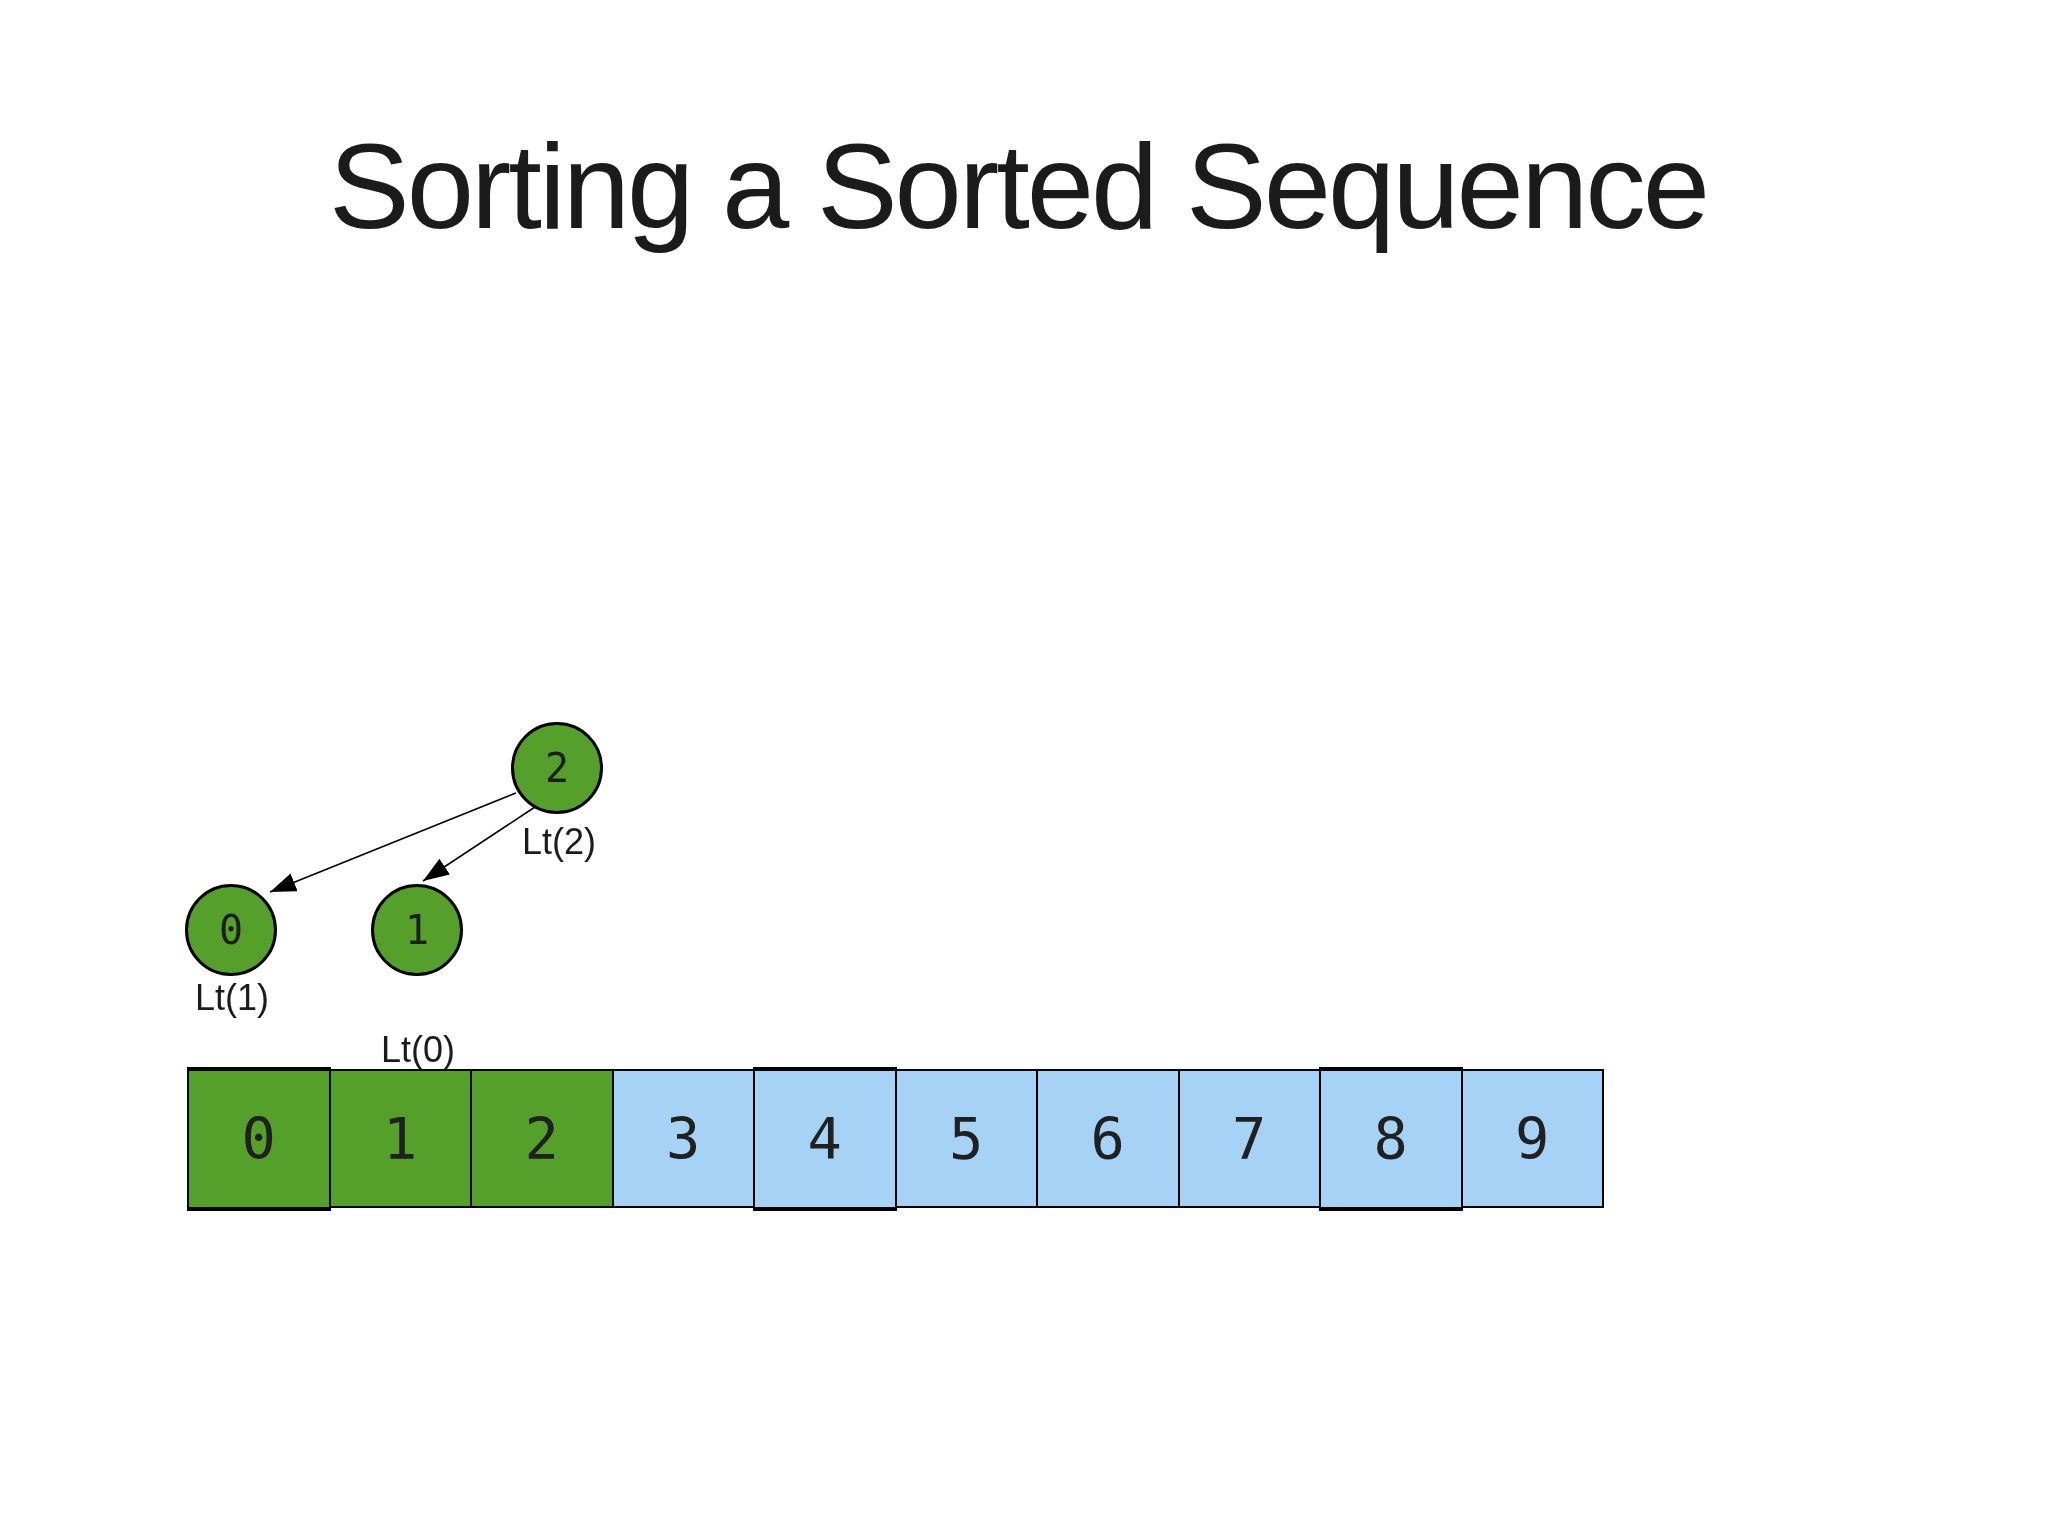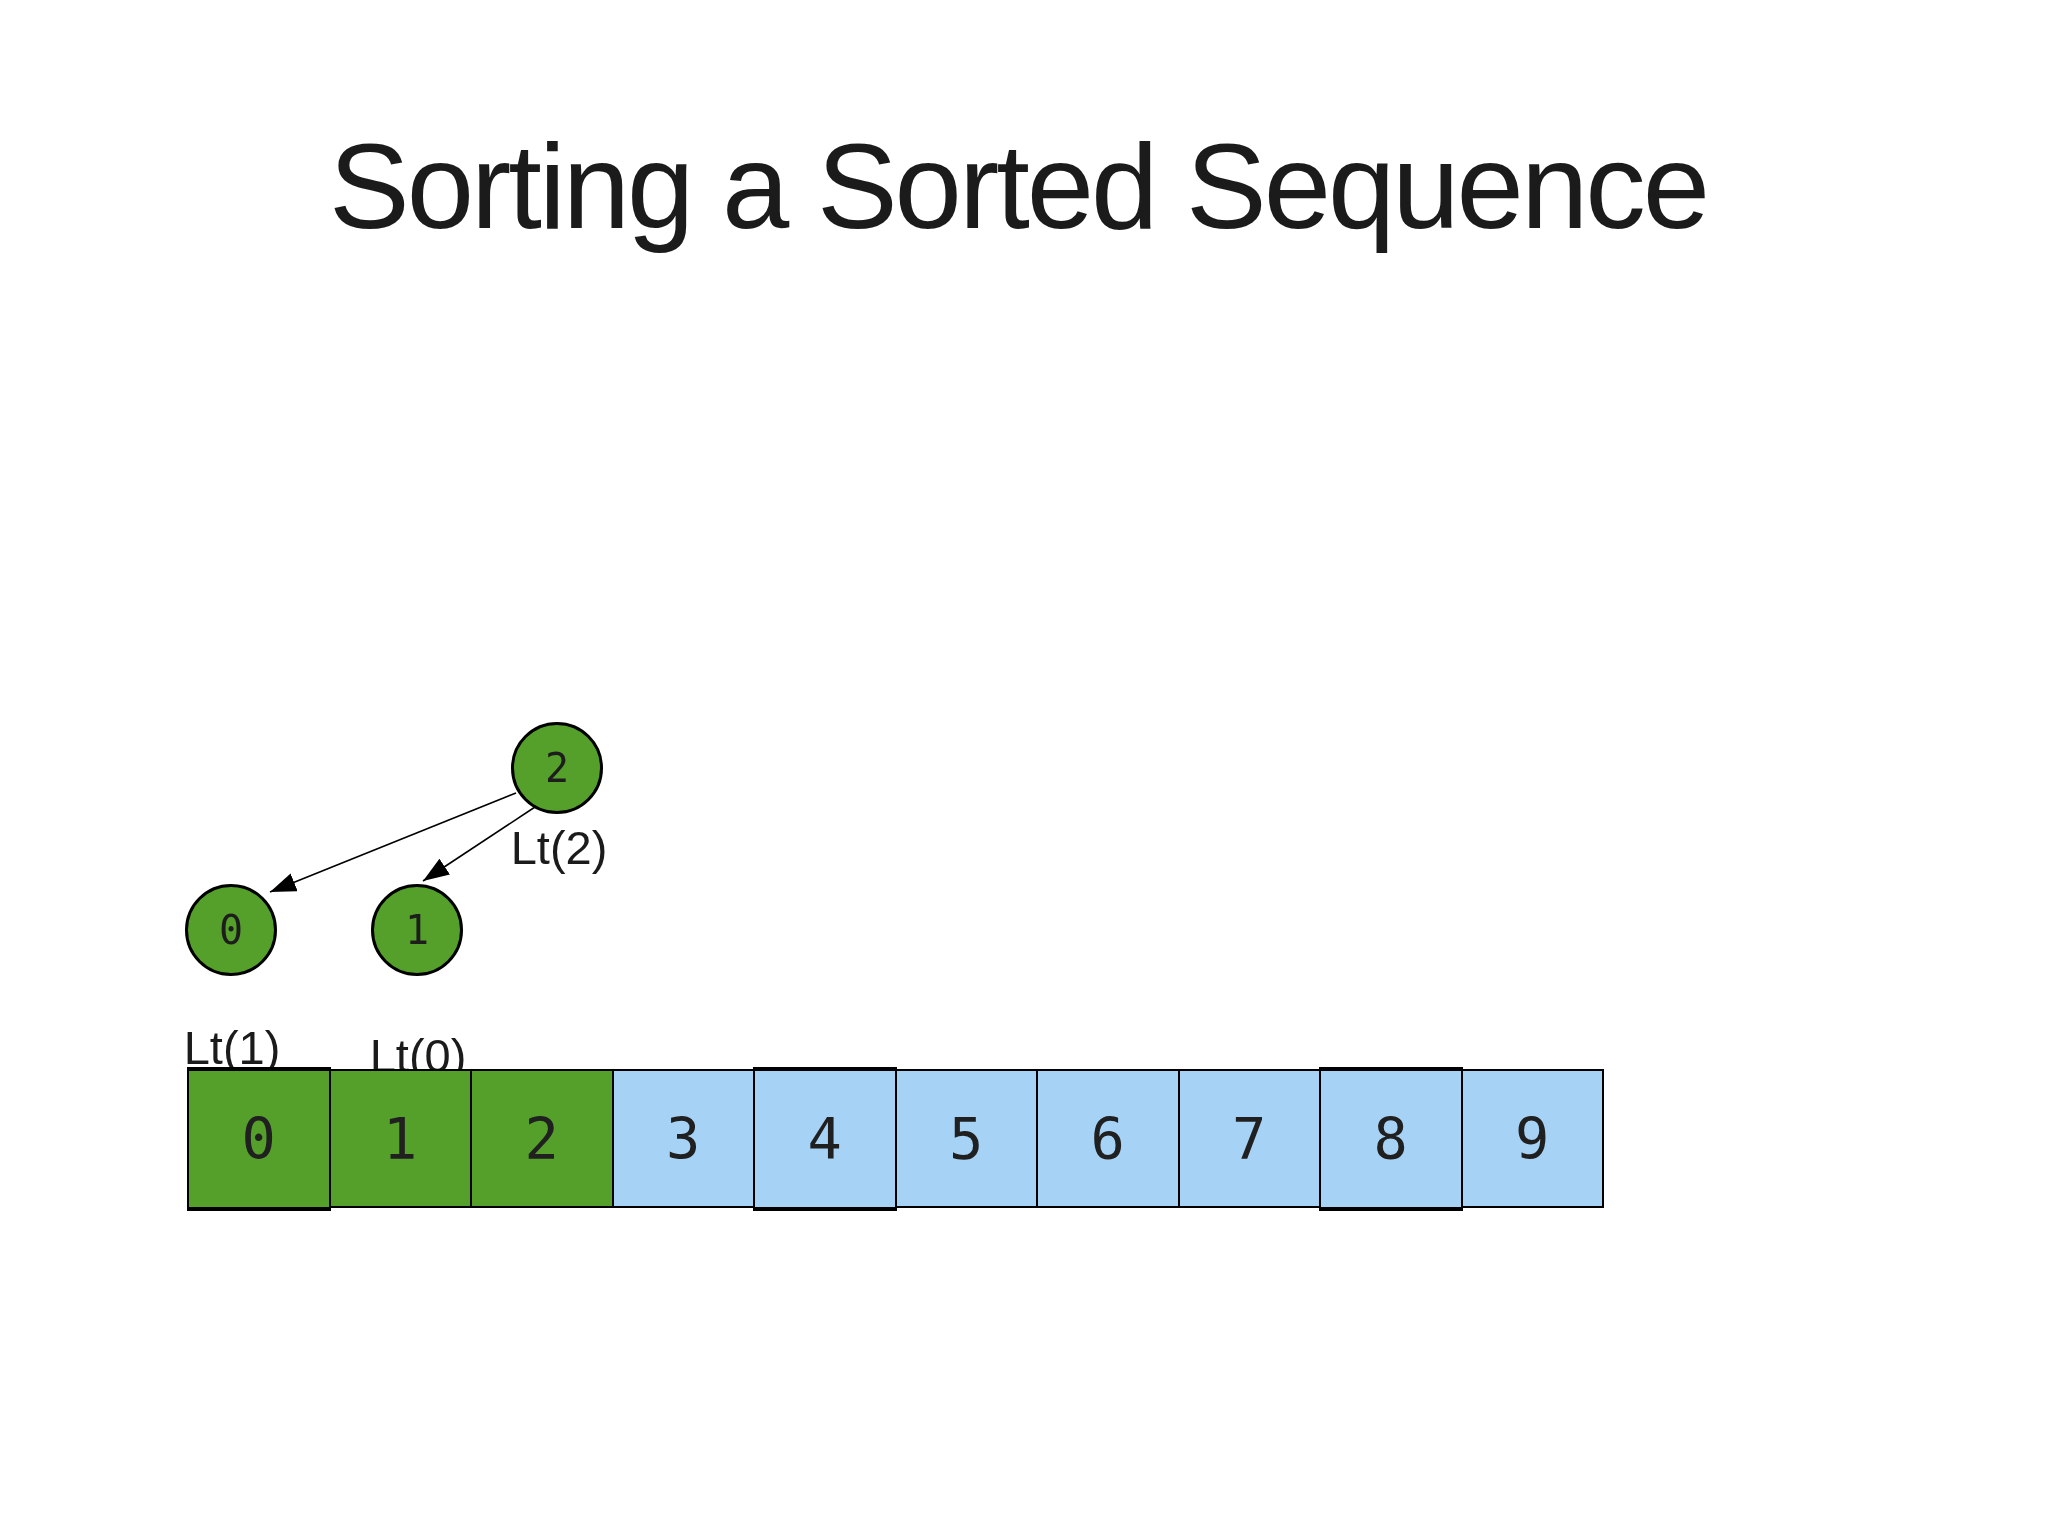--- a/index.html
+++ b/index.html
@@ -27,25 +27,25 @@
     display:flex;align-items:center;justify-content:center;
     font-family:"DejaVu Sans Mono",monospace;
     font-size:40px;color:#1d1d1d;
   }
   #node-2{left:511px;top:722px;}
   #node-0{left:185px;top:884px;}
   #node-1{left:371px;top:884px;}
 
   .node-tag{
     position:absolute;transform:translateX(-50%);
-    font-size:47px;line-height:1.0;color:var(--text_dark,#1b1b1b);
+    font-size:36px;line-height:1.0;color:var(--text_dark,#1b1b1b);
     white-space:nowrap;
   }
   #tag-2{left:559px;top:824px;}
-  #tag-1{left:232px;top:980px;margin-top:44px;}
+  #tag-1{left:232px;top:980px;}
   #tag-0{left:418px;top:1032px;}
 
   .edges-svg{position:absolute;left:0;top:0;pointer-events:none;}
   .edges-svg line{stroke:var(--outline,#000);stroke-width:1.6px;}
   .edges-svg .arrowhead{fill:var(--outline,#000);}
 
   
   .array-strip{
     position:absolute;left:187px;top:1069px;
     display:flex;align-items:flex-start;

